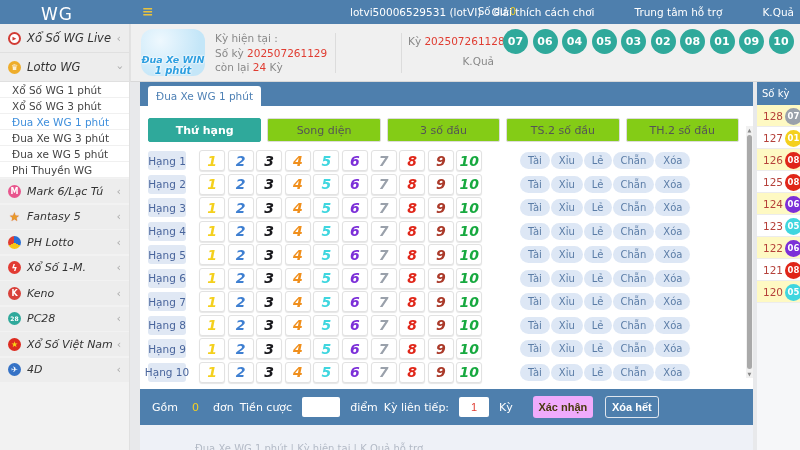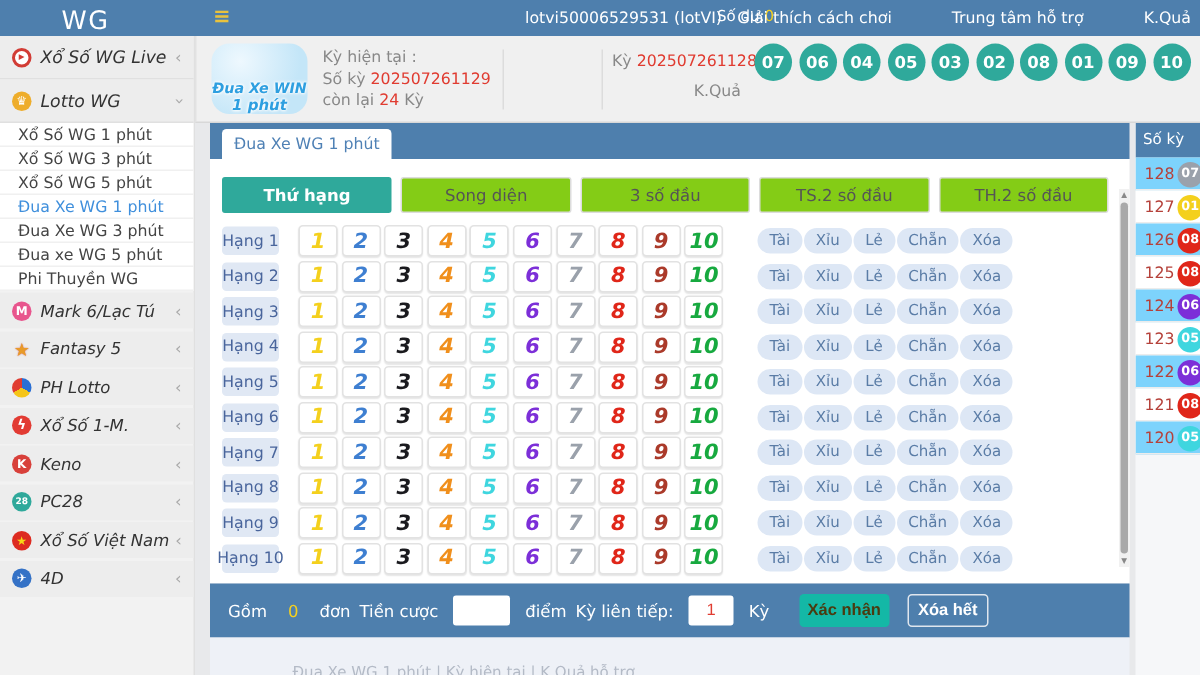--- a/index.html
+++ b/index.html
@@ -61,39 +61,39 @@
   .main-head{position:absolute;left:0;top:0;width:100%;height:24px;background:#4e7fad;}
   .game-tab{position:absolute;left:8px;top:4px;height:20px;padding:0 8px;background:#fff;border-radius:3px 3px 0 0;color:#4f81b5;font-size:10.5px;display:flex;align-items:center;cursor:pointer;white-space:nowrap;}
   .main-body{position:absolute;left:0;top:24px;width:100%;height:283px;background:#fff;}
   .tabs{position:absolute;left:8px;top:12px;width:calc(100% - 22px);display:flex;gap:6px;}
   .tab{flex:1;height:24px;border:1px solid #dcdcdc;background:#84cc16;color:#555;font-size:11px;border-radius:2px;display:flex;align-items:center;justify-content:center;cursor:pointer;}
   .tab.active{background:#2fa99b;border-color:#2fa99b;color:#fff;font-weight:bold;}
   .grid{position:absolute;left:0;top:43px;width:100%;}
   .grow{height:23.5px;display:flex;align-items:center;padding-left:8px;}
   .rlabel{width:38px;height:19px;background:#e0e8f4;color:#49659c;font-size:10.5px;border-radius:3px;display:flex;align-items:center;justify-content:center;margin-right:13px;cursor:pointer;white-space:nowrap;}
   .num{width:26px;height:21px;margin-right:2.6px;background:#fff;border:1px solid #e2e2e2;border-radius:3px;box-shadow:0 1px 1px rgba(0,0,0,.1);font-style:italic;font-weight:bold;font-size:14px;display:flex;align-items:center;justify-content:center;cursor:pointer;}
-  .acts{display:flex;gap:1px;margin-left:20px;}
+  .acts{display:flex;gap:1px;margin-left:35px;}
   .pill{height:17px;padding:0 8px;border-radius:9px;background:#dde7f5;color:#5a7ca6;font-size:10px;display:flex;align-items:center;cursor:pointer;}
   .vscroll{position:absolute;right:0;top:20px;width:7px;height:252px;background:#f1f1f1;display:flex;flex-direction:column;align-items:center;}
   .sarrow{font-size:5px;color:#888;line-height:8px;cursor:pointer;}
   .sthumb{flex:1;width:5px;margin:1px 0;background:#a9a9a9;border-radius:3px;cursor:pointer;}
   .bet-footer{position:absolute;left:0;top:307px;width:100%;height:36px;background:#4e7fad;color:#fff;display:flex;align-items:center;padding-left:12px;gap:6px;font-size:11px;white-space:nowrap;}
   .bf-val{color:#f5d020;margin:0 8px;}
   .bf-input{width:38px;height:20px;border:none;border-radius:2px;margin:0 4px;font-size:11px;padding:0 4px;}
   .bf-streak{width:30px;height:20px;border:none;border-radius:2px;margin:0 4px;text-align:center;color:#e03c31;font-size:11px;}
-  .btn-confirm{margin-left:14px;width:60px;height:22px;border:none;border-radius:3px;background:#14b8a6;color:#4a3b10;font-weight:bold;font-size:11px;cursor:pointer;}
+  .btn-confirm{margin-left:14px;width:60px;height:22px;border:none;border-radius:3px;background:#f0abfc;color:#4a3b10;font-weight:bold;font-size:11px;cursor:pointer;}
   .btn-clear{margin-left:6px;width:54px;height:22px;border:1px solid #dfe6ee;border-radius:3px;background:transparent;color:#fff;font-weight:bold;font-size:11px;cursor:pointer;}
   .bottom-strip{position:absolute;left:140px;top:425px;width:613px;height:25px;background:#eef1f7;overflow:hidden;}
   .faint{position:absolute;left:55px;top:18px;font-size:10px;color:#b3bac6;white-space:nowrap;}
 
   
   .rpanel{position:absolute;left:757px;top:82px;width:43px;height:368px;background:#f6f7f9;overflow:hidden;}
   .rp-head{height:23px;background:#4e7fad;color:#fff;font-size:10px;display:flex;align-items:center;padding-left:5px;white-space:nowrap;}
   .rp-row{height:22px;position:relative;border-bottom:1px solid #ececec;display:flex;align-items:center;background:#fff;cursor:default;}
-  .rp-row.alt{background:#7dd3fc;}
+  .rp-row.alt{background:#fef9c3;}
   .rp-issue{margin-left:6px;font-size:10.5px;color:#b5413a;}
   .rp-ball{position:absolute;left:28px;top:2.5px;width:17px;height:17px;border-radius:50%;color:#fff;font-size:8.5px;font-weight:bold;display:flex;align-items:center;justify-content:center;}
 </style>
 </head>
 <body>
 
 <div class="topbar">
   <span class="tb-brand">WG</span>
   <span class="tb-burger">≡</span>
   <span class="tb-user">lotvi50006529531 (lotVI)</span>
@@ -112,21 +112,20 @@
       <span class="chev">‹</span>
     </div>
     <div class="side-top">
       <span class="ic lotto-icon">♛</span>
       <span class="side-label">Lotto WG</span>
       <span class="chev down">‹</span>
     </div>
     <div class="sub-list">
       <div class="sub-item">Xổ Số WG 1 phút</div>
       <div class="sub-item">Xổ Số WG 3 phút</div>
-      <div class="sub-item">Xổ Số WG 5 phút</div>
       <div class="sub-item active">Đua Xe WG 1 phút</div>
       <div class="sub-item">Đua Xe WG 3 phút</div>
       <div class="sub-item">Đua xe WG 5 phút</div>
       <div class="sub-item">Phi Thuyền WG</div>
     </div>
     <div class="sections">
       <div class="side-sec">
         <span class="ic mark6-icon">M</span>
         <span class="side-label">Mark 6/Lạc Tú</span>
         <span class="chev">‹</span>

